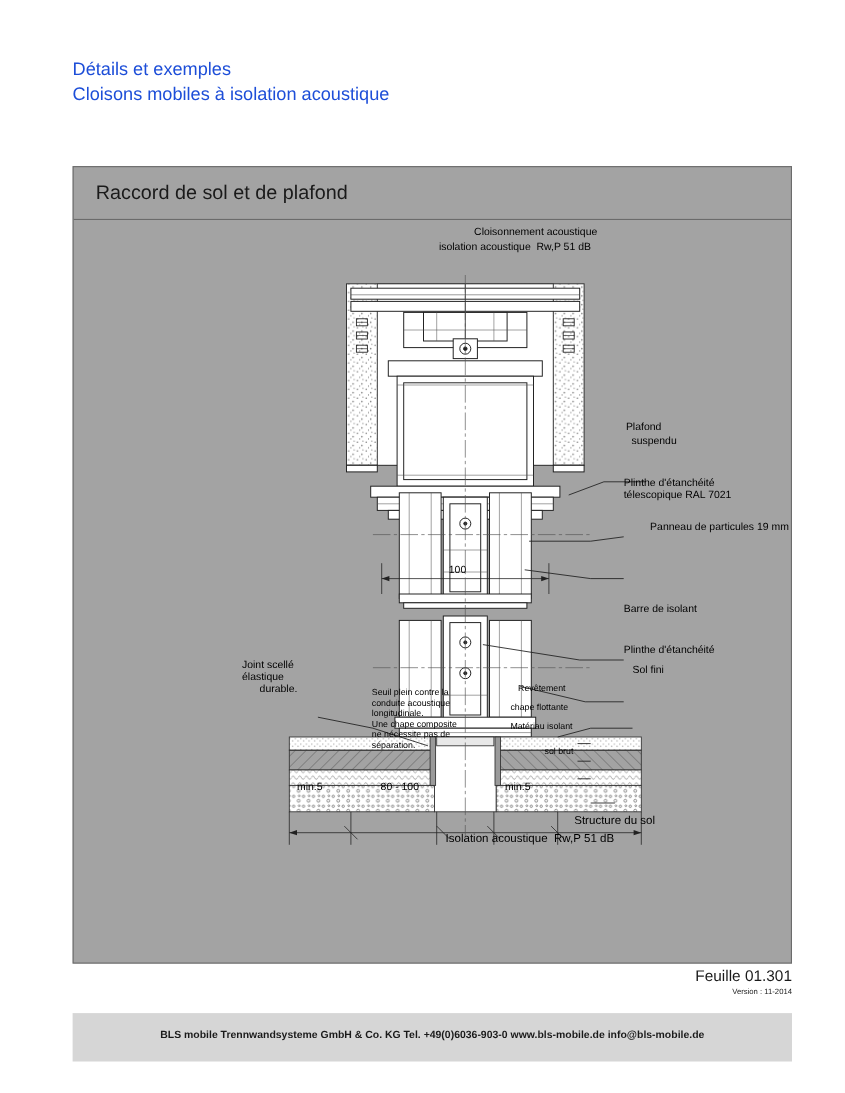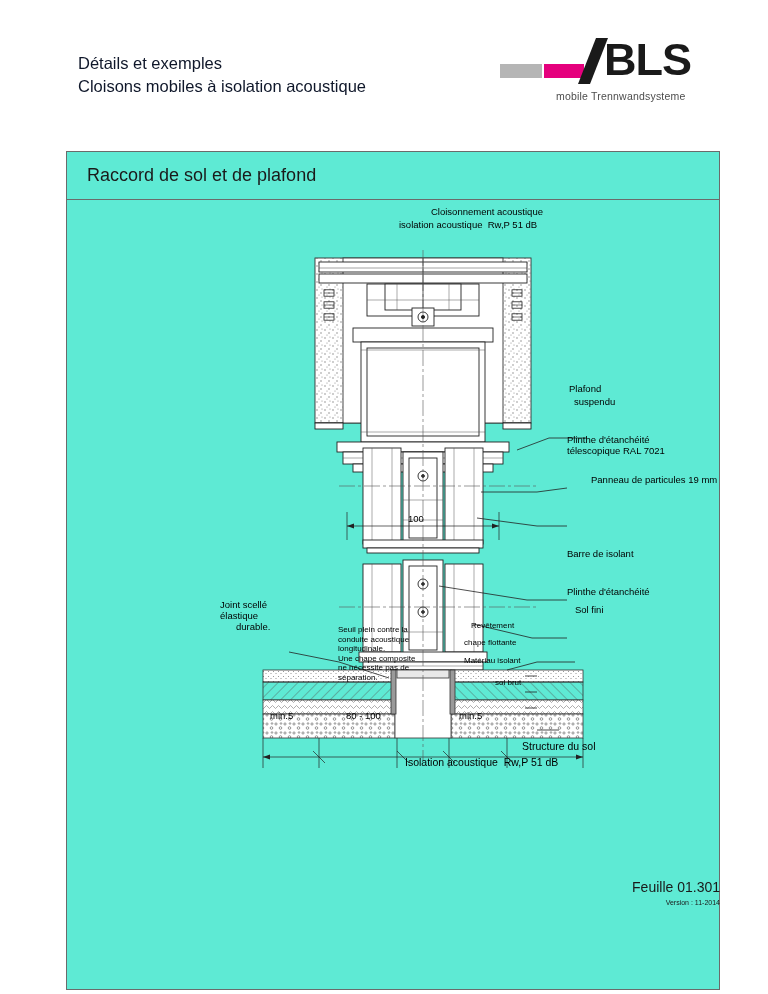--- a/index.html
+++ b/index.html
@@ -24,23 +24,22 @@
     left: 0; top: 0;
     width: 768px;
     height: 130px;
   }
   .header-title {
     position: absolute;
     left: 66px;
     top: 52px;
     font-size: 16.5px;
     line-height: 23px;
-    color: #0f172a;
+    color: #1d4ed8;
     white-space: pre;
-    margin-left: 12px;
   }
   .logo-wrap {
     position: absolute;
     right: 48px;
     top: 40px;
     width: 220px;
     height: 70px;
   }
   .logo-bar-grey {
     position: absolute;
@@ -79,23 +78,23 @@
     color: #4d4d4d;
     letter-spacing: 0.2px;
   }
 
   
   .frame {
     position: absolute;
     left: 66px;
     top: 151px;
     width: 654px;
-    height: 839px;
+    height: 725px;
     border: 1px solid #6b6b6b;
-    background: #5eead4;
+    background: #a3a3a3;
   }
   .frame-title {
     position: absolute;
     left: 20px;
     top: 13px;
     font-size: 18px;
     color: #1a1a1a;
   }
   .frame-divider {
     position: absolute;
@@ -163,29 +162,20 @@
 </style>
 </head>
 <body>
 
 <div class="page">
 
   <div class="header">
     <div class="header-title"><span>Détails et exemples</span>
 <span>Cloisons mobiles à isolation acoustique</span></div>
 
-    <div class="logo-wrap">
-      <div class="logo-bar-grey"></div>
-      <div class="logo-bar-pink"></div>
-      <svg class="logo-slash" viewBox="0 0 30 46">
-        <polygon points="0,46 18,0 30,0 12,46" fill="#1a1a1a"></polygon>
-      </svg>
-      <div class="logo-text">BLS</div>
-      <div class="logo-sub">mobile Trennwandsysteme</div>
-    </div>
   </div>
 
   <div class="frame">
     <div class="frame-title">Raccord de sol et de plafond</div>
     <div class="frame-divider"></div>
 
     <div class="drawing">
 
       <svg width="652" height="675" viewBox="0 0 652 675">
         <defs>
@@ -434,14 +424,17 @@
 
       <div class="anno b c" style="left:455px; top:541px;">Structure du sol</div>
       <div class="anno b c" style="left:338px; top:557px;">Isolation acoustique  Rw,P 51 dB</div>
 
     </div>
   </div>
 
   <div class="sheet-no">Feuille 01.301</div>
   <div class="version">Version : 11-2014</div>
 
+  <div class="footer-band">
+    <div class="footer-text">BLS mobile Trennwandsysteme GmbH &amp; Co. KG  Tel. +49(0)6036-903-0 www.bls-mobile.de info@bls-mobile.de</div>
+  </div>
 
 </div>
 
 </body></html>

